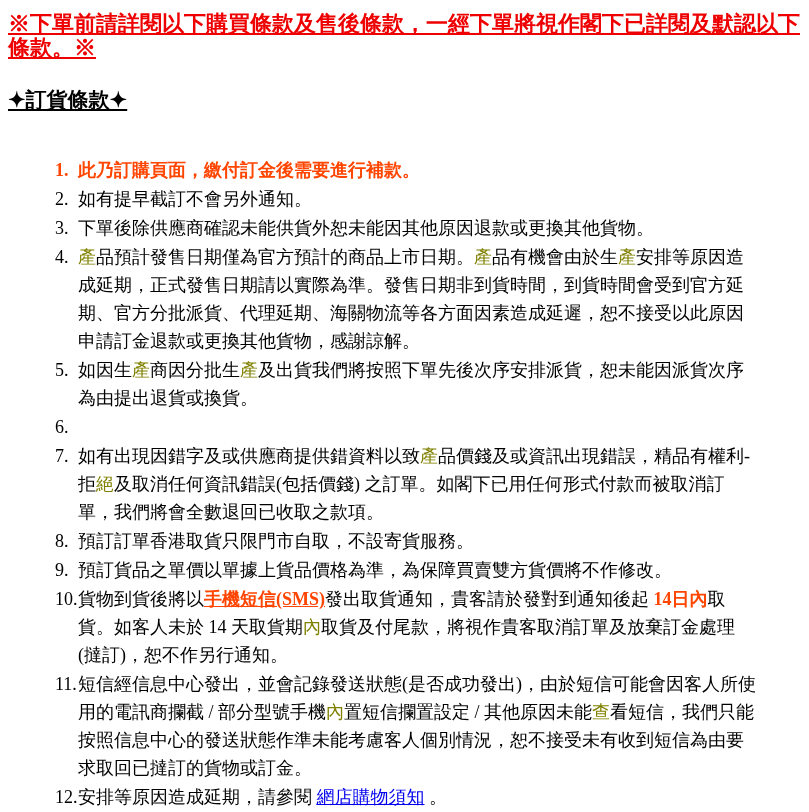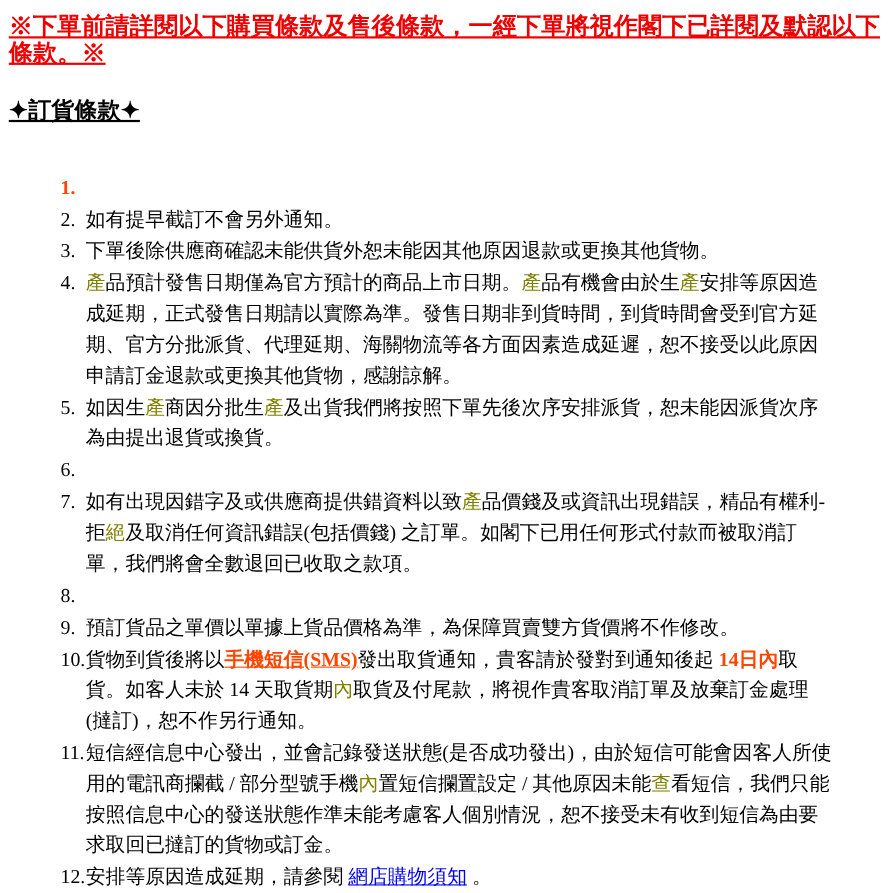--- a/index.html
+++ b/index.html
@@ -72,20 +72,21 @@
 <body>
 
 <div class="page">
   <p class="warning">※下單前請詳閱以下購買條款及售後條款，一經下單將視作閣下已詳閱及默認以下條款。※</p>
 
   <h2 class="section-title">✦訂貨條款✦</h2>
 
   <ol class="terms">
       <li>
         <span class="num seg-red">1.</span>
+        <span class="txt"><span class="seg-red">此乃訂購頁面，繳付訂金後需要進行補款。</span></span>
       </li>
       <li>
         <span class="num">2.</span>
         <span class="txt"><span class="seg">如有提早截訂不會另外通知。</span></span>
       </li>
       <li>
         <span class="num">3.</span>
         <span class="txt"><span class="seg">下單後除供應商確認未能供貨外恕未能因其他原因退款或更換其他貨物。</span></span>
       </li>
       <li>
@@ -98,20 +99,21 @@
       </li>
       <li>
         <span class="num">6.</span>
       </li>
       <li>
         <span class="num">7.</span>
         <span class="txt"><span class="seg">如有出現因錯字及或供應商提供錯資料以致</span><span class="seg-alt">產</span><span class="seg">品價錢及或資訊出現錯誤，精品有權利-拒</span><span class="seg-alt">絕</span><span class="seg">及取消任何資訊錯誤(包括價錢) 之訂單。如閣下已用任何形式付款而被取消訂單，我們將會全數退回已收取之款項。</span></span>
       </li>
       <li>
         <span class="num">8.</span>
+        <span class="txt"><span class="seg">預訂訂單香港取貨只限門市自取，不設寄貨服務。</span></span>
       </li>
       <li>
         <span class="num">9.</span>
         <span class="txt"><span class="seg">預訂貨品之單價以單據上貨品價格為準，為保障買賣雙方貨價將不作修改。</span></span>
       </li>
       <li>
         <span class="num">10.</span>
         <span class="txt"><span class="seg">貨物到貨後將以</span><span class="seg-redu">手機短信(SMS)</span><span class="seg">發出取貨通知，貴客請於發對到通知後起 </span><span class="seg-red">14日內</span><span class="seg">取貨。如客人未於 14 天取貨期</span><span class="seg-alt">內</span><span class="seg">取貨及付尾款，將視作貴客取消訂單及放棄訂金處理(撻訂)，恕不作另行通知。</span></span>
       </li>
       <li>

